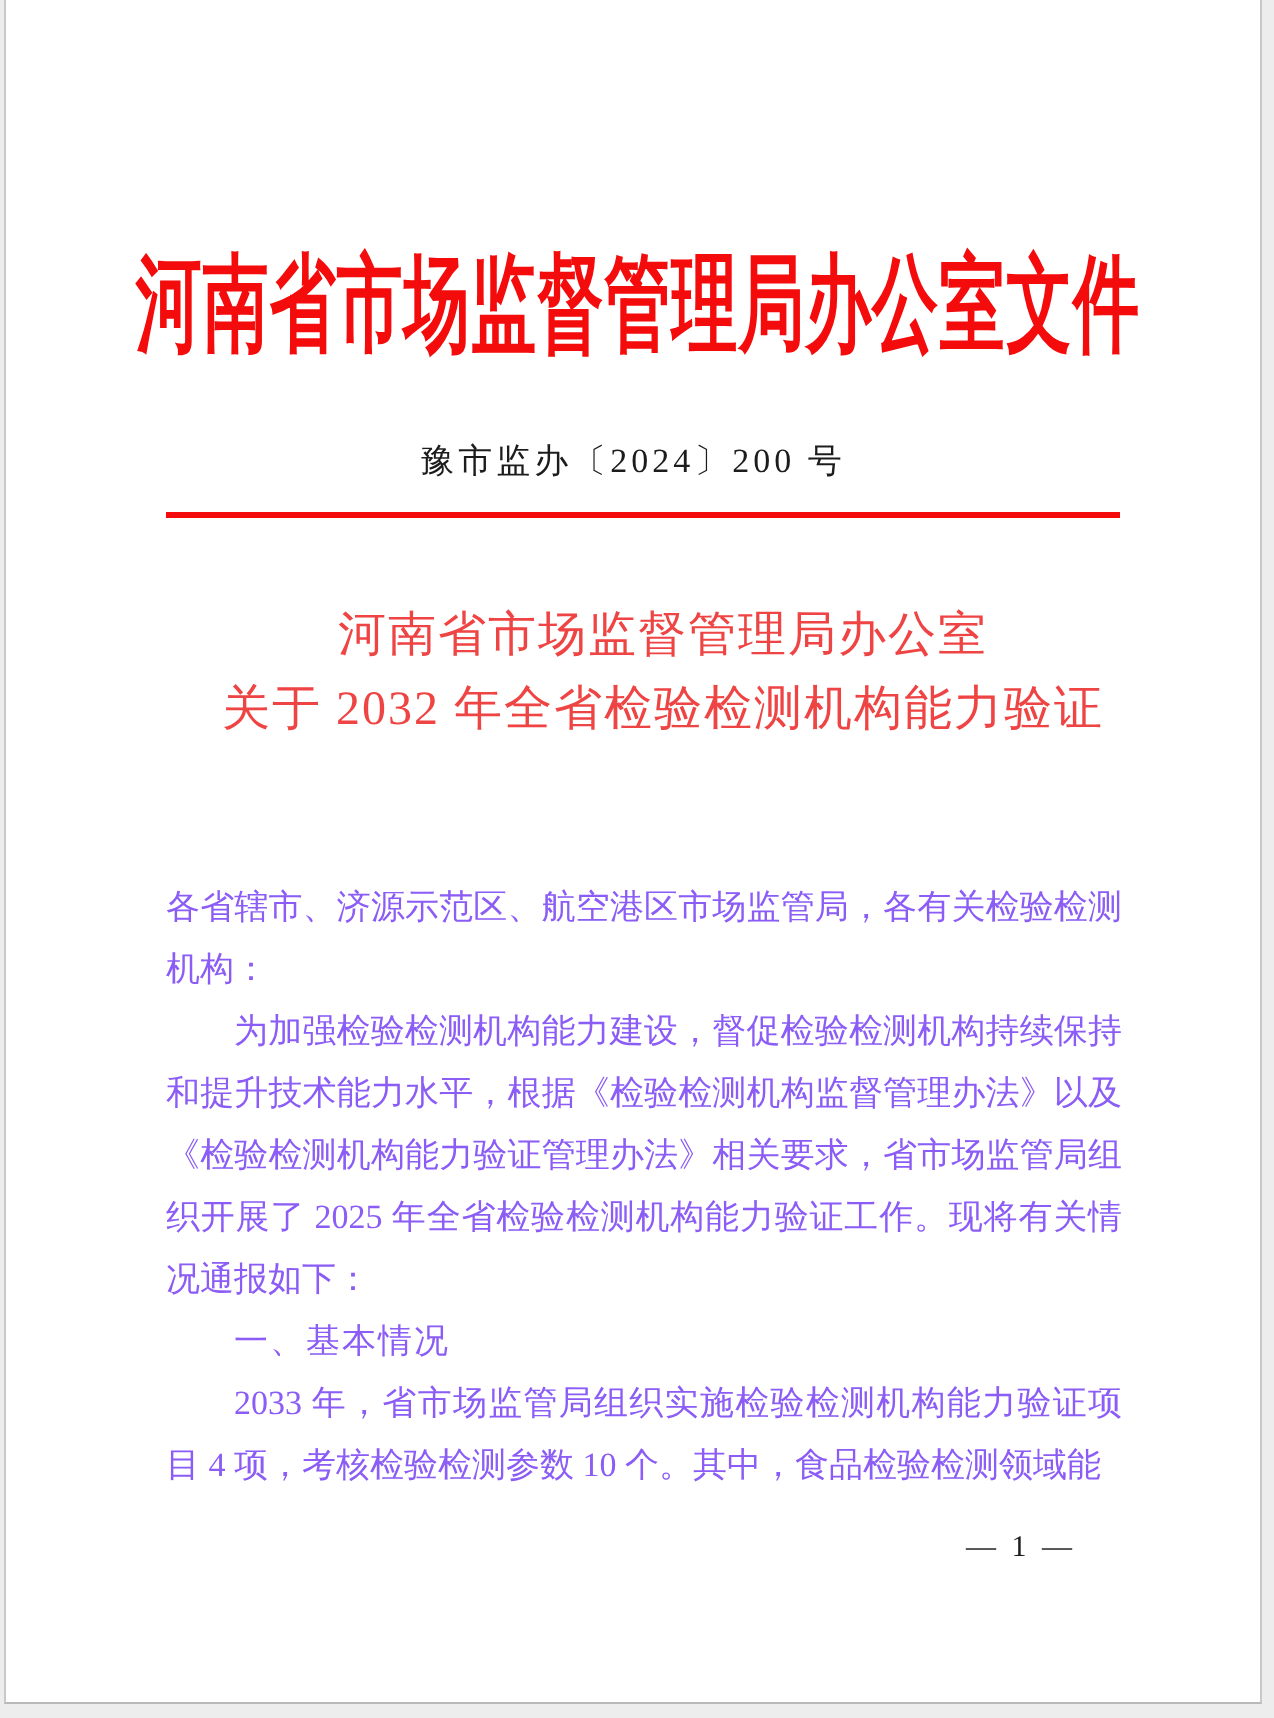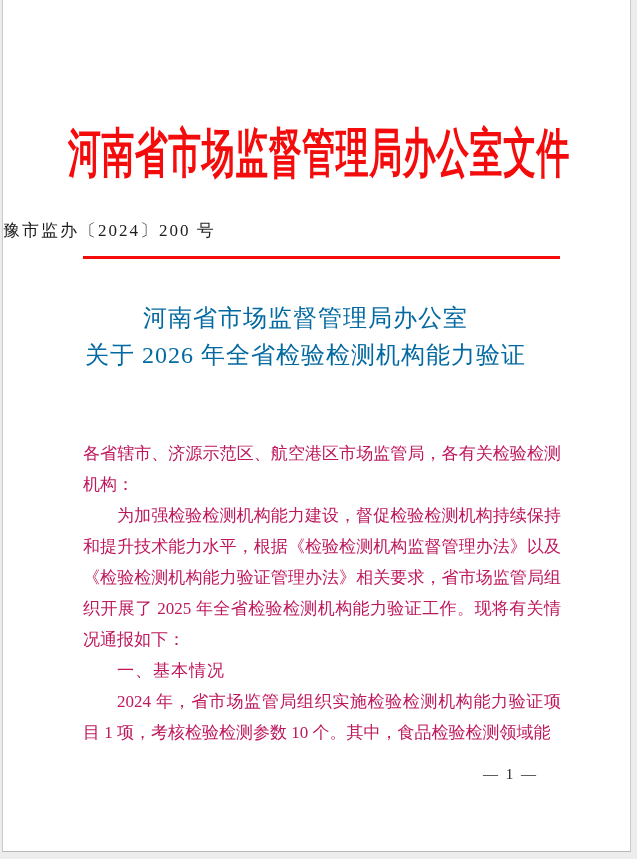--- a/index.html
+++ b/index.html
@@ -30,47 +30,48 @@
     color: #f40b0b;
     white-space: nowrap;
     transform: scaleX(0.62);
     transform-origin: center;
     letter-spacing: 1px;
     line-height: 1.1;
   }
   .doc-number {
     position: absolute;
     top: 219px; left: 0; width: 100%;
+    text-align: center;
     font-size: 17px;
     letter-spacing: 2px;
     color: #1c1c1c;
   }
   .red-divider {
     position: absolute;
     top: 256px; left: 80px;
     width: 477px; height: 3px;
     background: #f40b0b;
   }
   .doc-title {
     position: absolute;
-    top: 300px; left: 24px;
+    top: 300px; left: 50px;
     width: 557px;
     text-align: center;
     font-size: 24px;
     line-height: 37px;
-    color: #0369a1;
+    color: #ef4444;
     letter-spacing: 1px;
   }
   .body-text {
     position: absolute;
     top: 438px; left: 80px;
     width: 478px;
     font-size: 17px;
     line-height: 31px;
-    color: #be185d;
+    color: #8b5cf6;
     text-align: justify;
   }
   .body-text p { text-align: justify; }
   .indent { text-indent: 2em; }
   .section-heading {
     font-family: "Liberation Sans", "DejaVu Sans", sans-serif;
     font-weight: normal;
     text-indent: 2em;
     letter-spacing: 1px;
   }
@@ -91,26 +92,26 @@
     <div class="org-title-wrap">
       <div class="org-title">河南省市场监督管理局办公室文件</div>
     </div>
 
     <div class="doc-number">豫市监办〔2024〕200 号</div>
 
     <div class="red-divider"></div>
 
     <div class="doc-title">
       <div>河南省市场监督管理局办公室</div>
-      <div>关于 2026 年全省检验检测机构能力验证</div>
+      <div>关于 2032 年全省检验检测机构能力验证</div>
     </div>
 
     <div class="body-text">
       <p>各省辖市、济源示范区、航空港区市场监管局，各有关检验检测机构：</p>
       <p class="indent">为加强检验检测机构能力建设，督促检验检测机构持续保持和提升技术能力水平，根据《检验检测机构监督管理办法》以及《检验检测机构能力验证管理办法》相关要求，省市场监管局组织开展了 2025 年全省检验检测机构能力验证工作。现将有关情况通报如下：</p>
       <p class="section-heading">一、基本情况</p>
-      <p class="indent">2024 年，省市场监管局组织实施检验检测机构能力验证项目 1 项，考核检验检测参数 10 个。其中，食品检验检测领域能</p>
+      <p class="indent">2033 年，省市场监管局组织实施检验检测机构能力验证项目 4 项，考核检验检测参数 10 个。其中，食品检验检测领域能</p>
     </div>
 
     <div class="page-number">— 1 —</div>
 
   </div>
 </div>
 
 </body></html>

